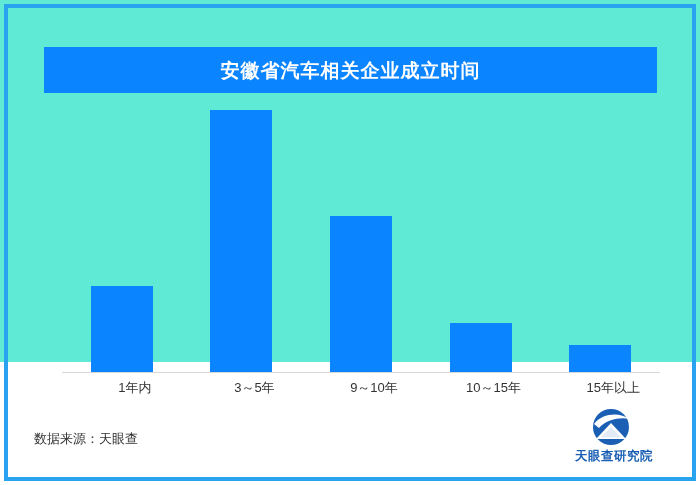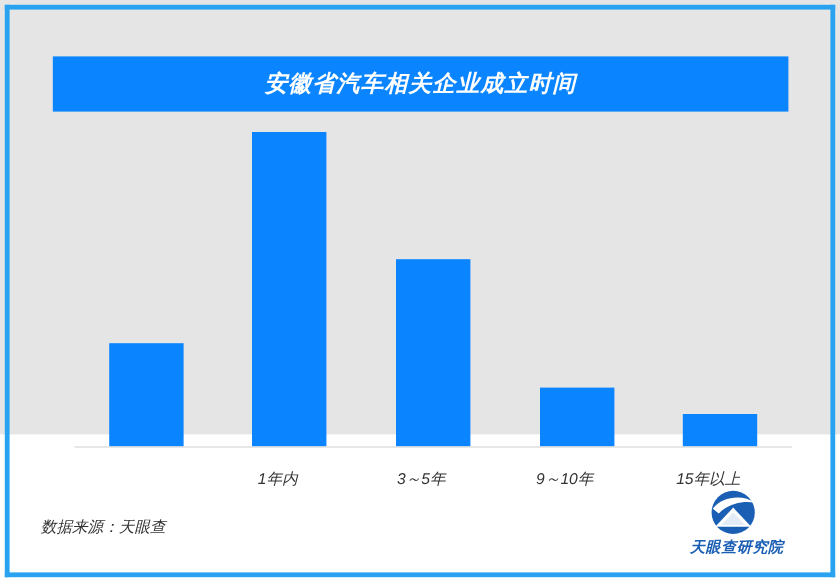--- a/index.html
+++ b/index.html
@@ -12,22 +12,21 @@
     height: 485px;
     overflow: hidden;
     font-family: "Liberation Sans", "DejaVu Sans", sans-serif;
   }
 
   #page {
     position: relative;
     width: 700px;
     height: 362px;
     box-sizing: border-box;
-    background: #e5e5e5;
-    font-style: italic;
+    background: #5eead4;
   }
 
   
   .frame-edge {
     position: absolute;
     background: #29a3f0;
   }
   .frame-left   { left: 4px;  top: 4px;  width: 4px; height: 477px; }
   .frame-top    { left: 4px;  top: 4px;  width: 692px; height: 4px; }
   .frame-right  { left: 692px;top: 4px;  width: 4px; height: 477px; }
@@ -90,26 +89,25 @@
     justify-content: flex-end;
     align-items: center;
   }
   .bar {
     width: 62px;
     background: #0a84ff;
   }
 
   #x-labels {
     position: absolute;
-    left: 52px;
+    left: 75px;
     top: 268px;
     width: 598px;
     display: flex;
-    justify-content: flex-end;
-    margin-top: 12px;
+    justify-content: flex-start;
   }
   .x-label-slot {
     width: 119.6px;
     text-align: center;
   }
   .x-label {
     font-size: 13px;
     color: #333333;
     line-height: 1.1;
   }
@@ -187,20 +185,23 @@
 
     <div id="x-labels">
       <div class="x-label-slot">
         <span class="x-label">1年内</span>
       </div>
       <div class="x-label-slot">
         <span class="x-label">3～5年</span>
       </div>
       <div class="x-label-slot">
         <span class="x-label">9～10年</span>
+      </div>
+      <div class="x-label-slot">
+        <span class="x-label">10～15年</span>
       </div>
       <div class="x-label-slot">
         <span class="x-label">15年以上</span>
       </div>
     </div>
 
   </div>
 
   <div id="logo">
     <div id="logo-mark">

